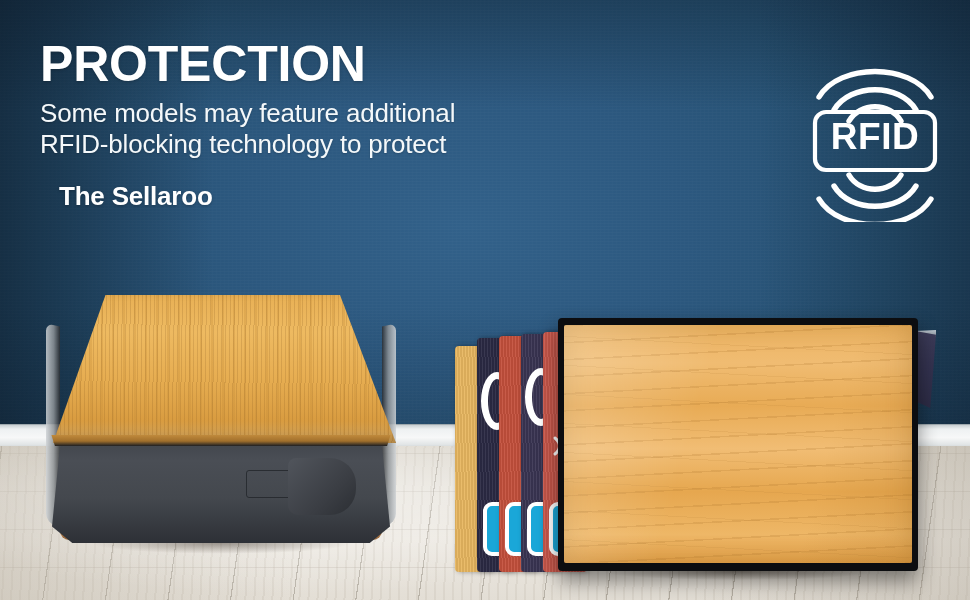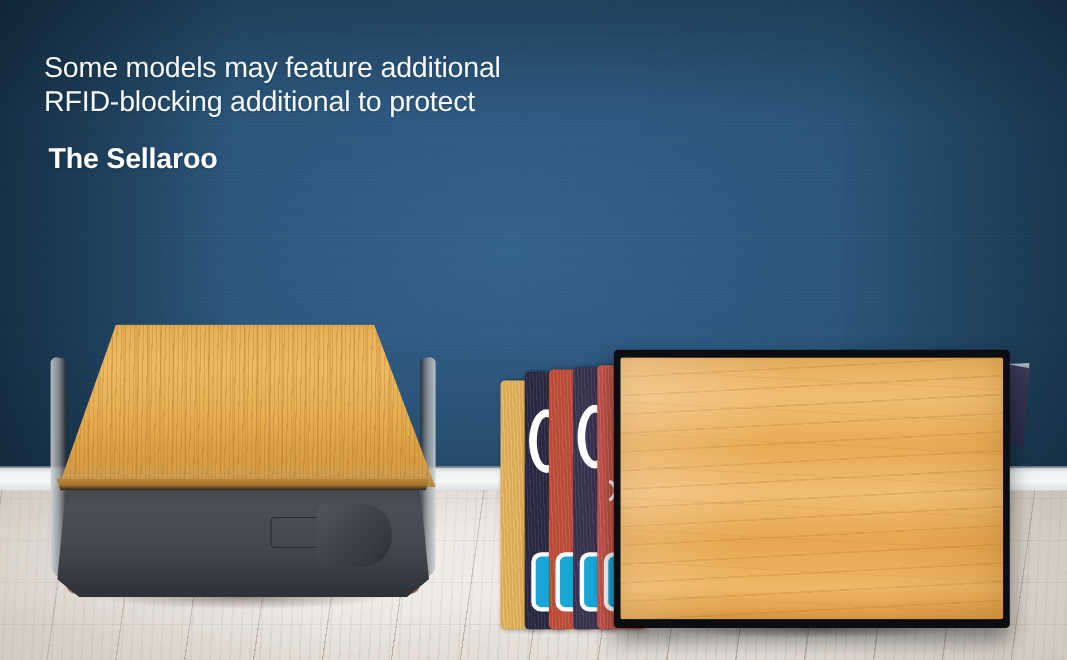--- a/index.html
+++ b/index.html
@@ -109,21 +109,21 @@
     margin-top: 8px;
     font-size: 26px;
     font-weight: 400;
     color: #f4f8fa;
     line-height: 1.18;
     letter-spacing: -0.2px;
     text-shadow: 0 1px 2px rgba(0,0,0,.20);
   }
   .brand {
     margin-top: 22px;
-    margin-left: 4px;
+    margin-left: 19px;
     font-size: 26px;
     font-weight: 700;
     color: #ffffff;
     letter-spacing: -0.2px;
     text-shadow: 0 1px 3px rgba(0,0,0,.25);
   }
 
   
   .rfid-logo {
     position: absolute;
@@ -322,27 +322,46 @@
   <div class="baseboard-shadow"></div>
   <div class="baseboard"></div>
   <div class="floor">
     <div class="floor-planks2"></div>
     <div class="floor-grain"></div>
     <div class="floor-planks"></div>
     <div class="floor-sheen"></div>
   </div>
 
   <div class="copy">
+    <div class="headline">PROTECTION</div>
     <div class="subcopy">
       <div>Some models may feature additional</div>
-      <div>RFID-blocking additional to protect</div>
+      <div>RFID-blocking technology to protect</div>
     </div>
     <div class="brand">The Sellaroo</div>
   </div>
 
+  <div class="rfid-logo">
+    <svg width="140" height="172" viewBox="0 0 140 172" fill="none">
+      <g stroke="#ffffff" stroke-width="5.4" stroke-linecap="round" fill="none">
+        <path d="M14 47 C 34 13, 106 13, 126 47"></path>
+        <path d="M29 60 C 45 33, 95 33, 111 60"></path>
+        <path d="M44 71 C 55 52, 85 52, 96 71"></path>
+      </g>
+      <rect x="10" y="62" width="120" height="58" rx="11" ry="11" stroke="#ffffff" stroke-width="4.2" fill="none"></rect>
+      <g stroke="#ffffff" stroke-width="5.4" stroke-linecap="round" fill="none">
+        <path d="M44 125 C 55 144, 85 144, 96 125"></path>
+        <path d="M29 136 C 45 163, 95 163, 111 136"></path>
+        <path d="M14 149 C 34 183, 106 183, 126 149"></path>
+      </g>
+    </svg>
+    <div class="rfid-word">
+      <span>RFID</span>
+    </div>
+  </div>
 
   <div class="wallet-left">
     <div class="wl-shadow"></div>
     <div class="wl-edge-l"></div>
     <div class="wl-edge-r"></div>
     <div class="wl-base-strip"></div>
     <div class="wl-body"></div>
     <div class="wl-body-line"></div>
     <div class="wl-body-btn"></div>
     <div class="wl-top-frame"></div>

